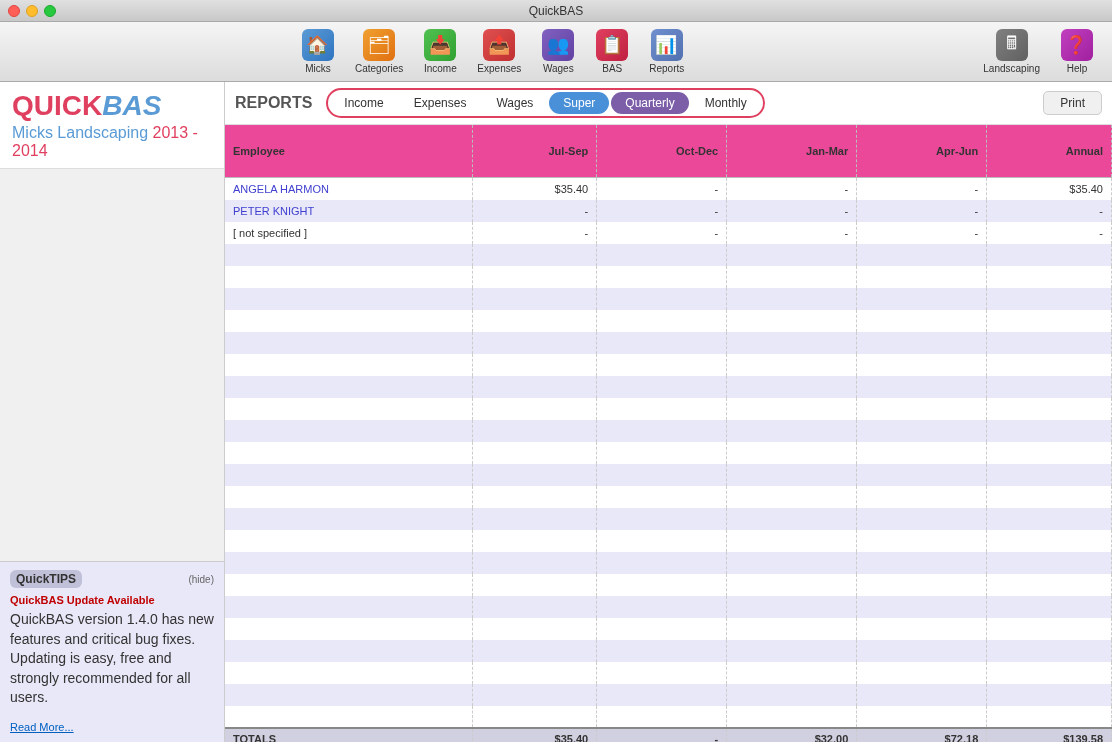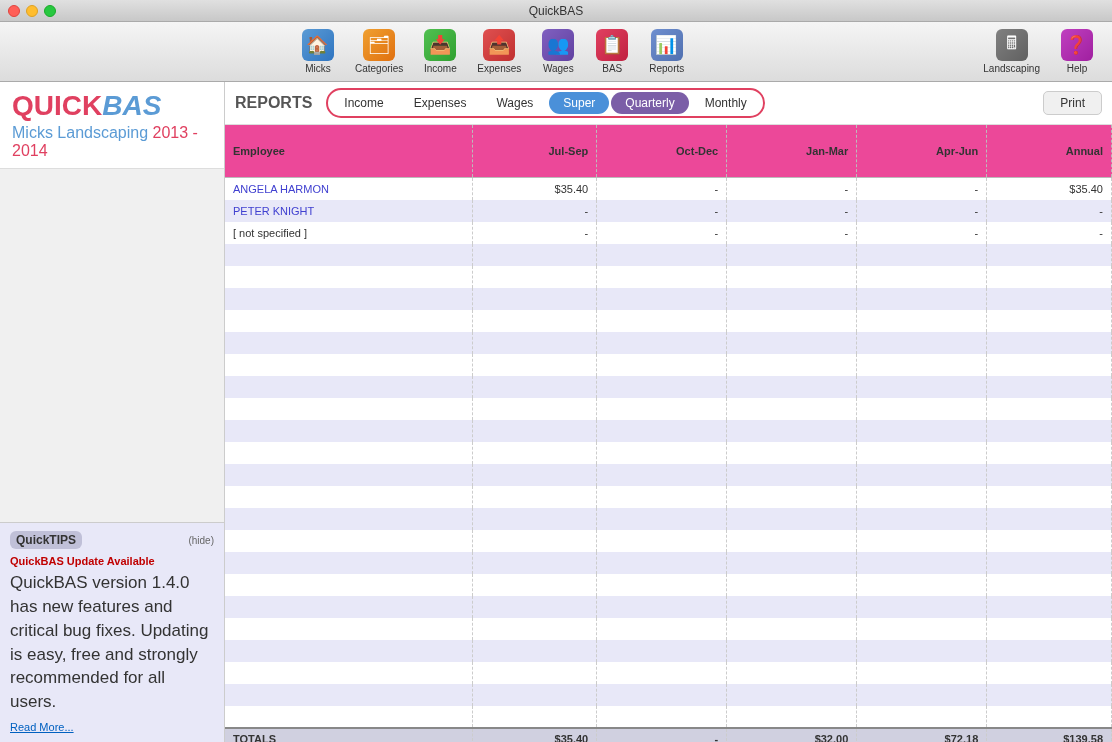--- a/index.html
+++ b/index.html
@@ -158,24 +158,24 @@
       cursor: pointer;
       text-align: center;
     }
     .quicktips-update-title {
       font-size: 11px;
       font-weight: bold;
       color: #c00000;
       margin-bottom: 4px;
     }
     .quicktips-body {
-      font-size: 17px;
+      font-size: 14px;
       color: #333;
       line-height: 1.4;
-      margin-bottom: 6px;
+      margin-bottom: 12px;
     }
     .quicktips-read {
       font-size: 11px;
       color: #0060c0;
       cursor: pointer;
       text-decoration: underline;
     }
 
     
     .right-content {

